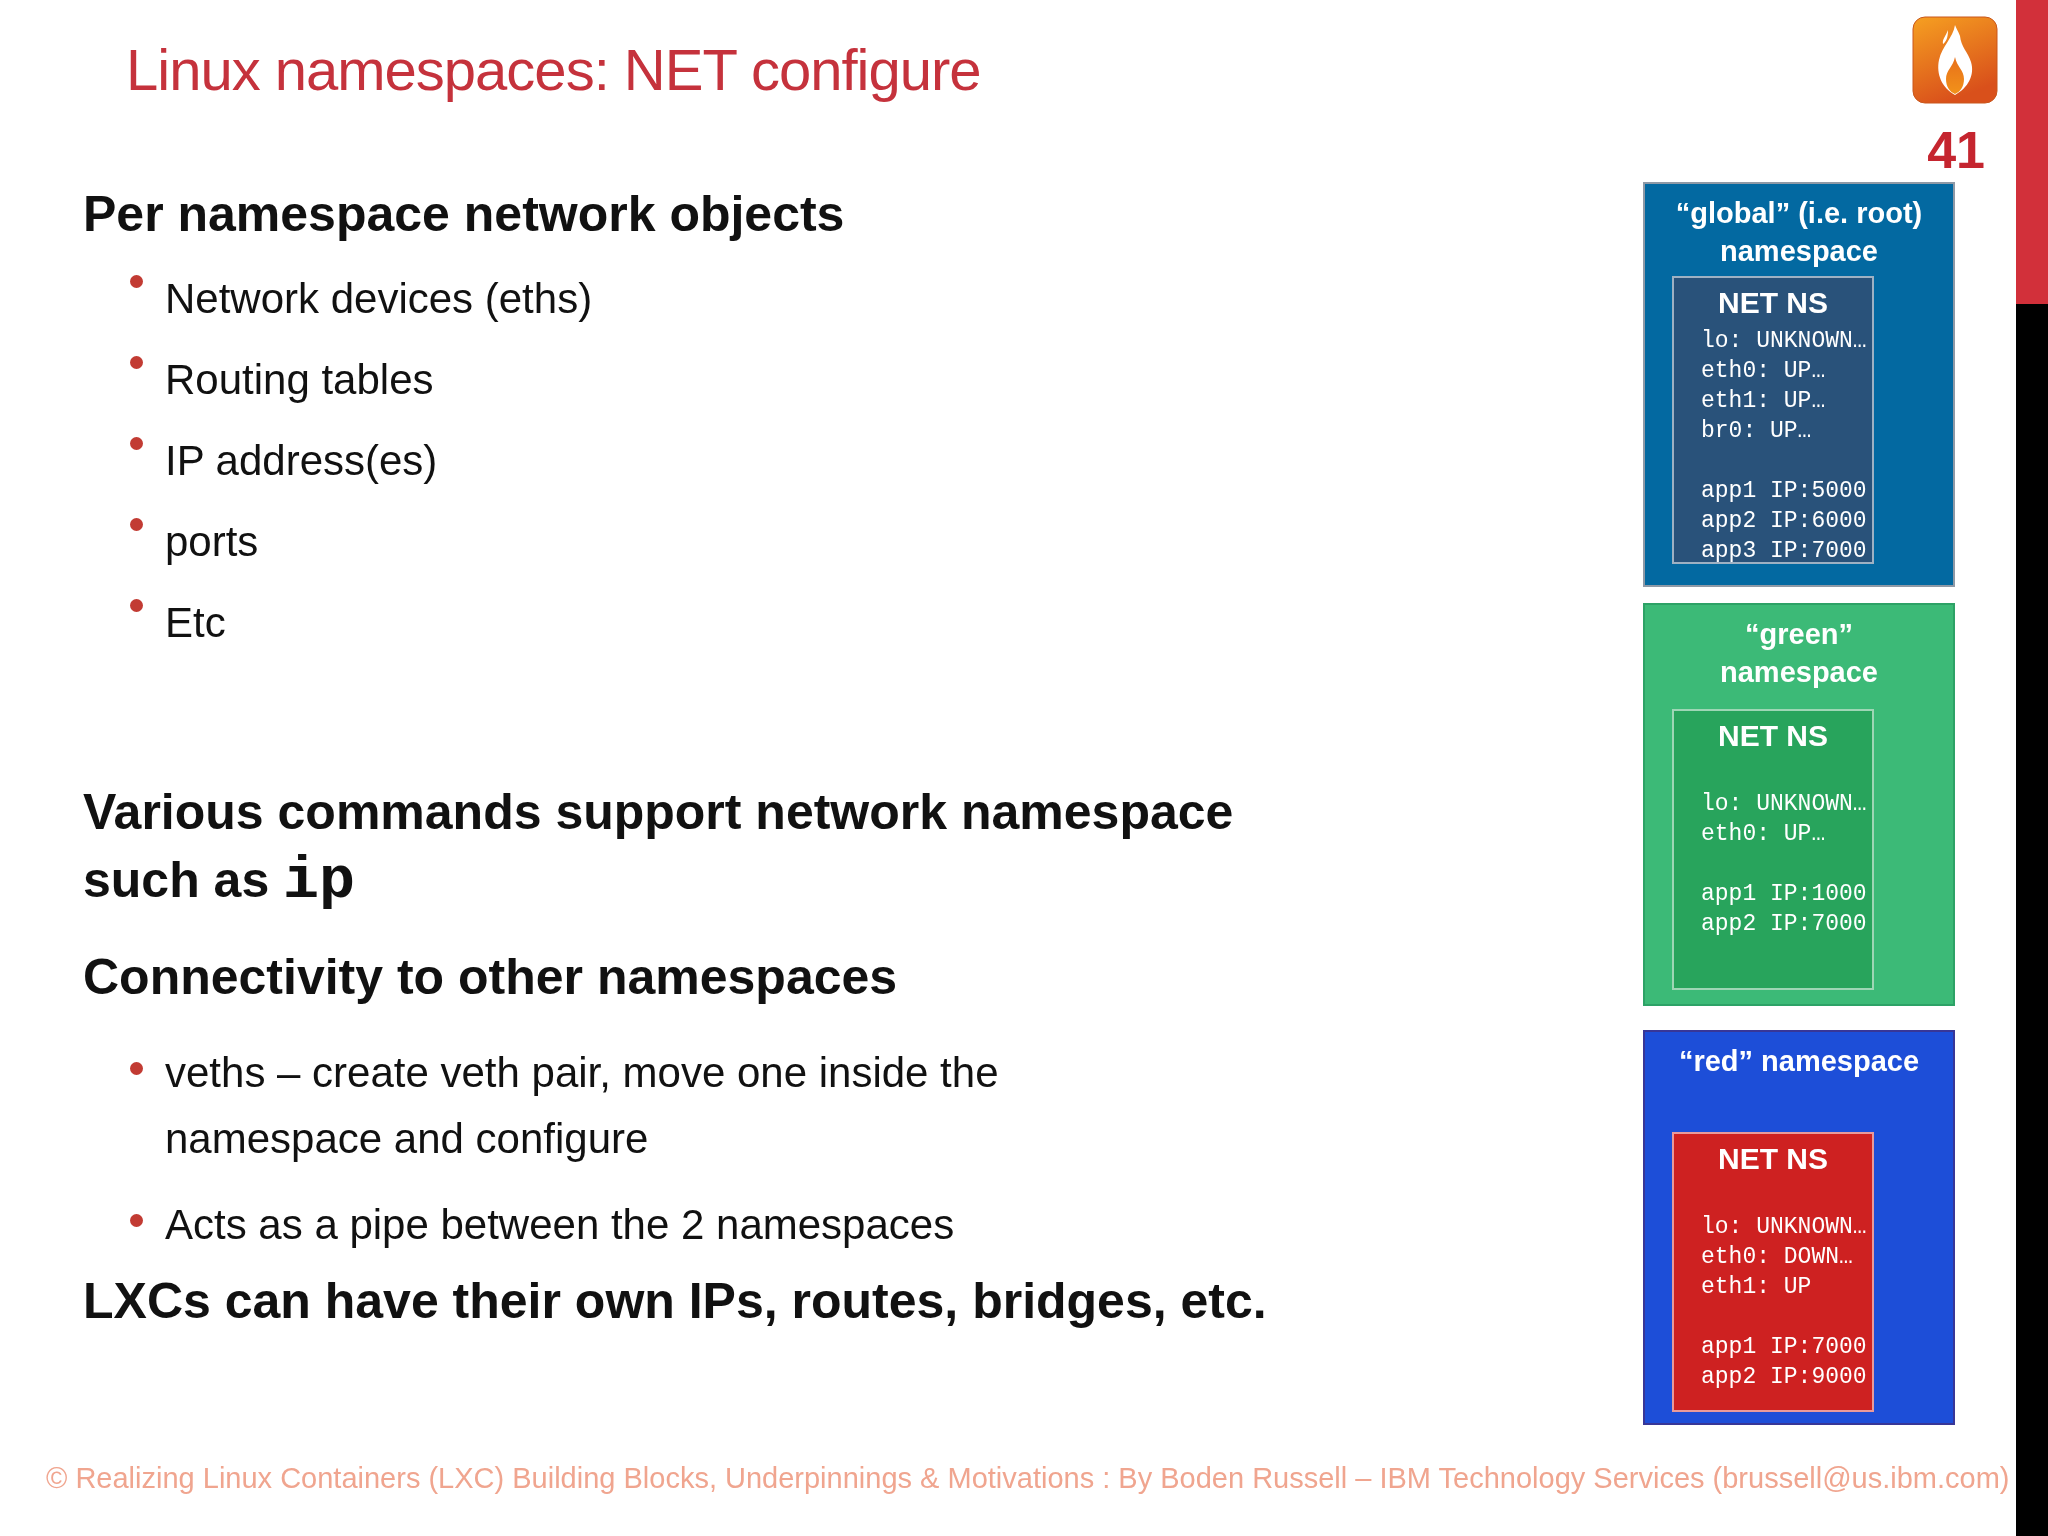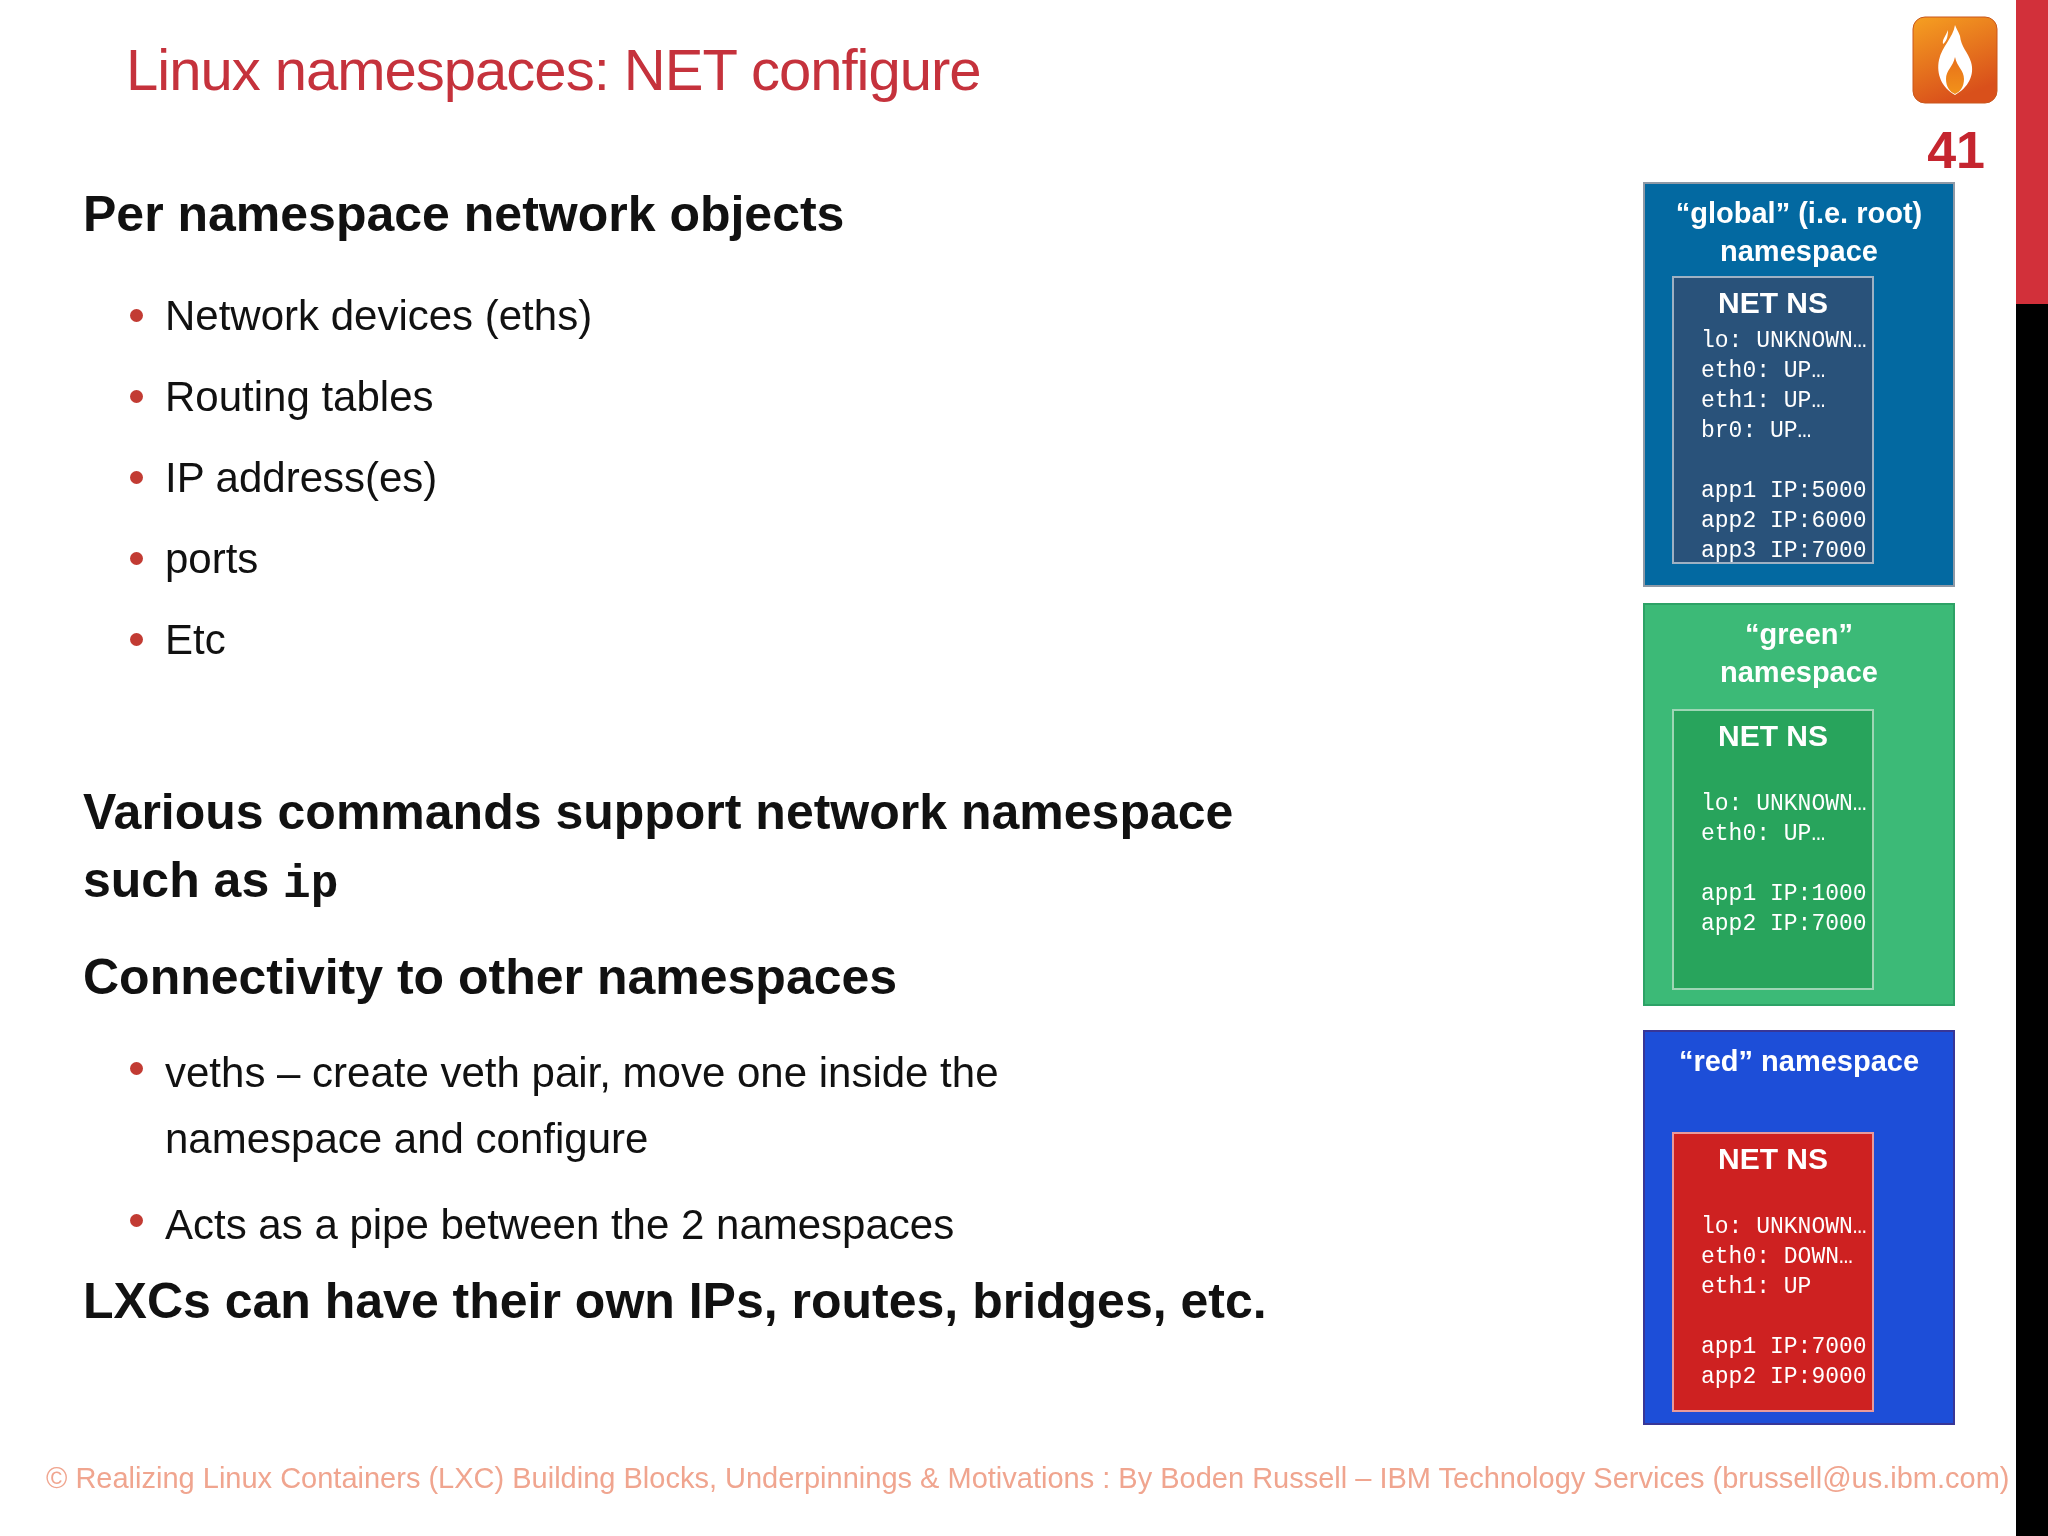--- a/index.html
+++ b/index.html
@@ -18,29 +18,29 @@
   }
   .logo { position:absolute; left:1912px; top:16px; width:86px; height:88px; }
   .page-num {
     position:absolute; left:1860px; top:120px; width:125px; text-align:right;
     color:#C5252F; font-size:52px; font-weight:bold;
   }
 
   
   .h-bold { position:absolute; left:83px; font-size:50px; font-weight:bold; color:#111; white-space:nowrap; }
   .bullets { position:absolute; left:130px; top:275px; margin:0; padding:0; list-style:none; }
-  .bullets li { height:81px; display:flex; align-items:center; }
+  .bullets li { height:81px; display:flex; align-items:flex-start; }
   .dot {
     width:13px; height:13px; border-radius:50%; background:#C23B33;
     margin-right:22px; flex:0 0 auto;
   }
   .b-text { font-size:42px; color:#111; white-space:nowrap; }
 
   .para { position:absolute; left:83px; font-size:50px; font-weight:bold; color:#111; line-height:68px; }
-  .code { font-family:"Liberation Mono", monospace; font-weight:bold; font-size:46px; }
+  .code { font-family:"Liberation Mono", monospace; font-weight:bold; font-size:60px; }
 
   .bullet-block { position:absolute; left:130px; display:flex; }
   .bullet-block .dot { margin-top:22px; }
   .bullet-lines { font-size:42px; line-height:66px; color:#111; white-space:nowrap; }
 
   .footer {
     position:absolute; left:46px; top:1462px; font-size:29px; color:#F0A58F; white-space:nowrap;
   }
 
   

